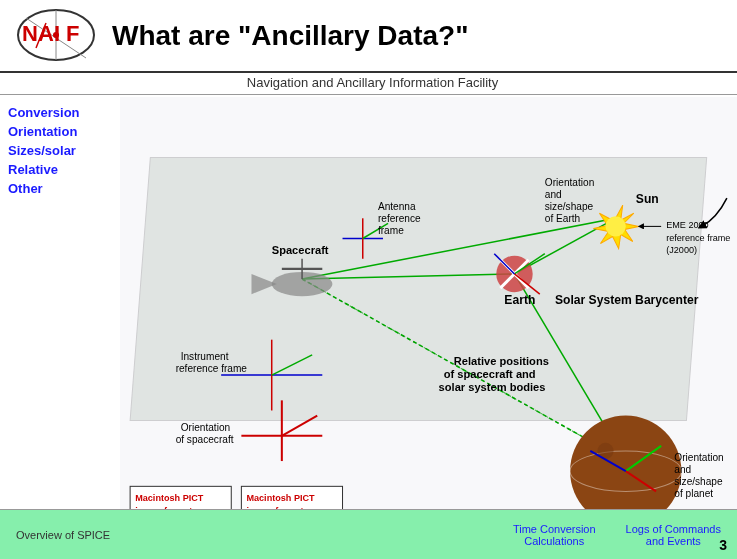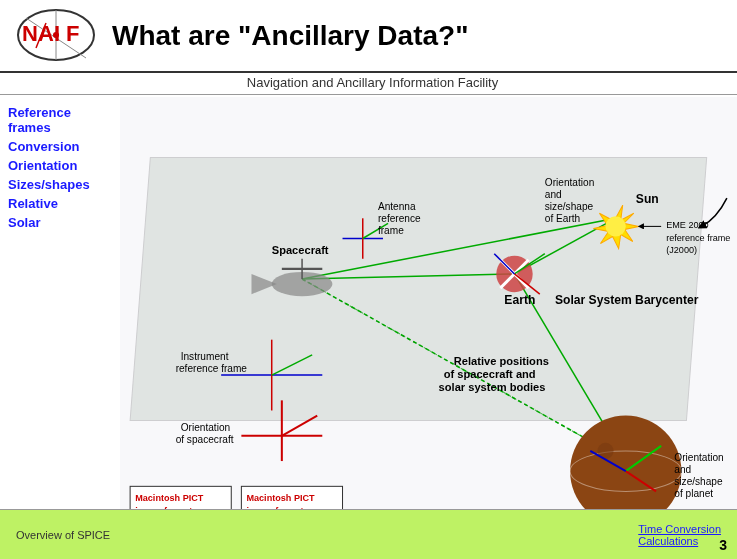--- a/index.html
+++ b/index.html
@@ -72,28 +72,28 @@
     #bottom-bar {
       position: absolute;
       bottom: 0;
       left: 0;
       right: 0;
       height: 50px;
       display: flex;
       align-items: center;
       padding: 16px 16px;
       border-top: 1px solid #999;
-      background: #bef264;
+      background: #86efac;
       justify-content: space-between;
     }
 
     .bottom-item {
       font-size: 11px;
       color: #333;
-      text-decoration: underline;
+      text-align: center;
       color: #1a1aff;
     }
 
     #page-num {
       font-size: 14px;
       font-weight: bold;
       position: absolute;
       bottom: 6px;
       right: 10px;
     }
@@ -138,26 +138,25 @@
     <line x1="30" y1="15" x2="20" y2="40" stroke="#cc0000" stroke-width="1.5"></line>
   </svg>
   <div id="title-text">What are "Ancillary Data?"</div>
 </div>
 
 <div id="subtitle">Navigation and Ancillary Information Facility</div>
 
 <div id="main">
 
   <div id="left-sidebar">
-    <div class="sidebar-item">Reference frames</div>
     <div class="sidebar-item">Conversion</div>
     <div class="sidebar-item">Orientation</div>
-    <div class="sidebar-item">Sizes/shapes</div>
+    <div class="sidebar-item">Sizes/solar</div>
     <div class="sidebar-item">Relative</div>
-    <div class="sidebar-item">Solar</div>
+    <div class="sidebar-item">Other</div>
   </div>
 
   <div id="diagram">
     <svg id="diagram-svg" viewBox="0 0 610 450">
 
       <polygon points="30,60 580,60 560,320 10,320" fill="#d0d8d0" stroke="#aaa" stroke-width="1" opacity="0.7"></polygon>
 
       <rect x="0" y="0" width="610" height="450" fill="#e8e8f0" opacity="0.3"></rect>
 
       <line x1="180" y1="180" x2="390" y2="175" stroke="#00aa00" stroke-width="1.5"></line>
@@ -270,15 +269,17 @@
 
     </svg>
   </div>
 </div>
 
 <div id="bottom-bar">
   <div style="font-size:11px;color:#333;">Overview of SPICE</div>
   <div style="display:flex;gap:30px;margin-left:20px;">
     <div class="bottom-item" style="white-space:pre-line;">Time Conversion
 Calculations</div>
+    <div class="bottom-item" style="white-space:pre-line;">Logs of Commands
+and Events</div>
   </div>
   <div id="page-num">3</div>
 </div>
 
 </body></html>

